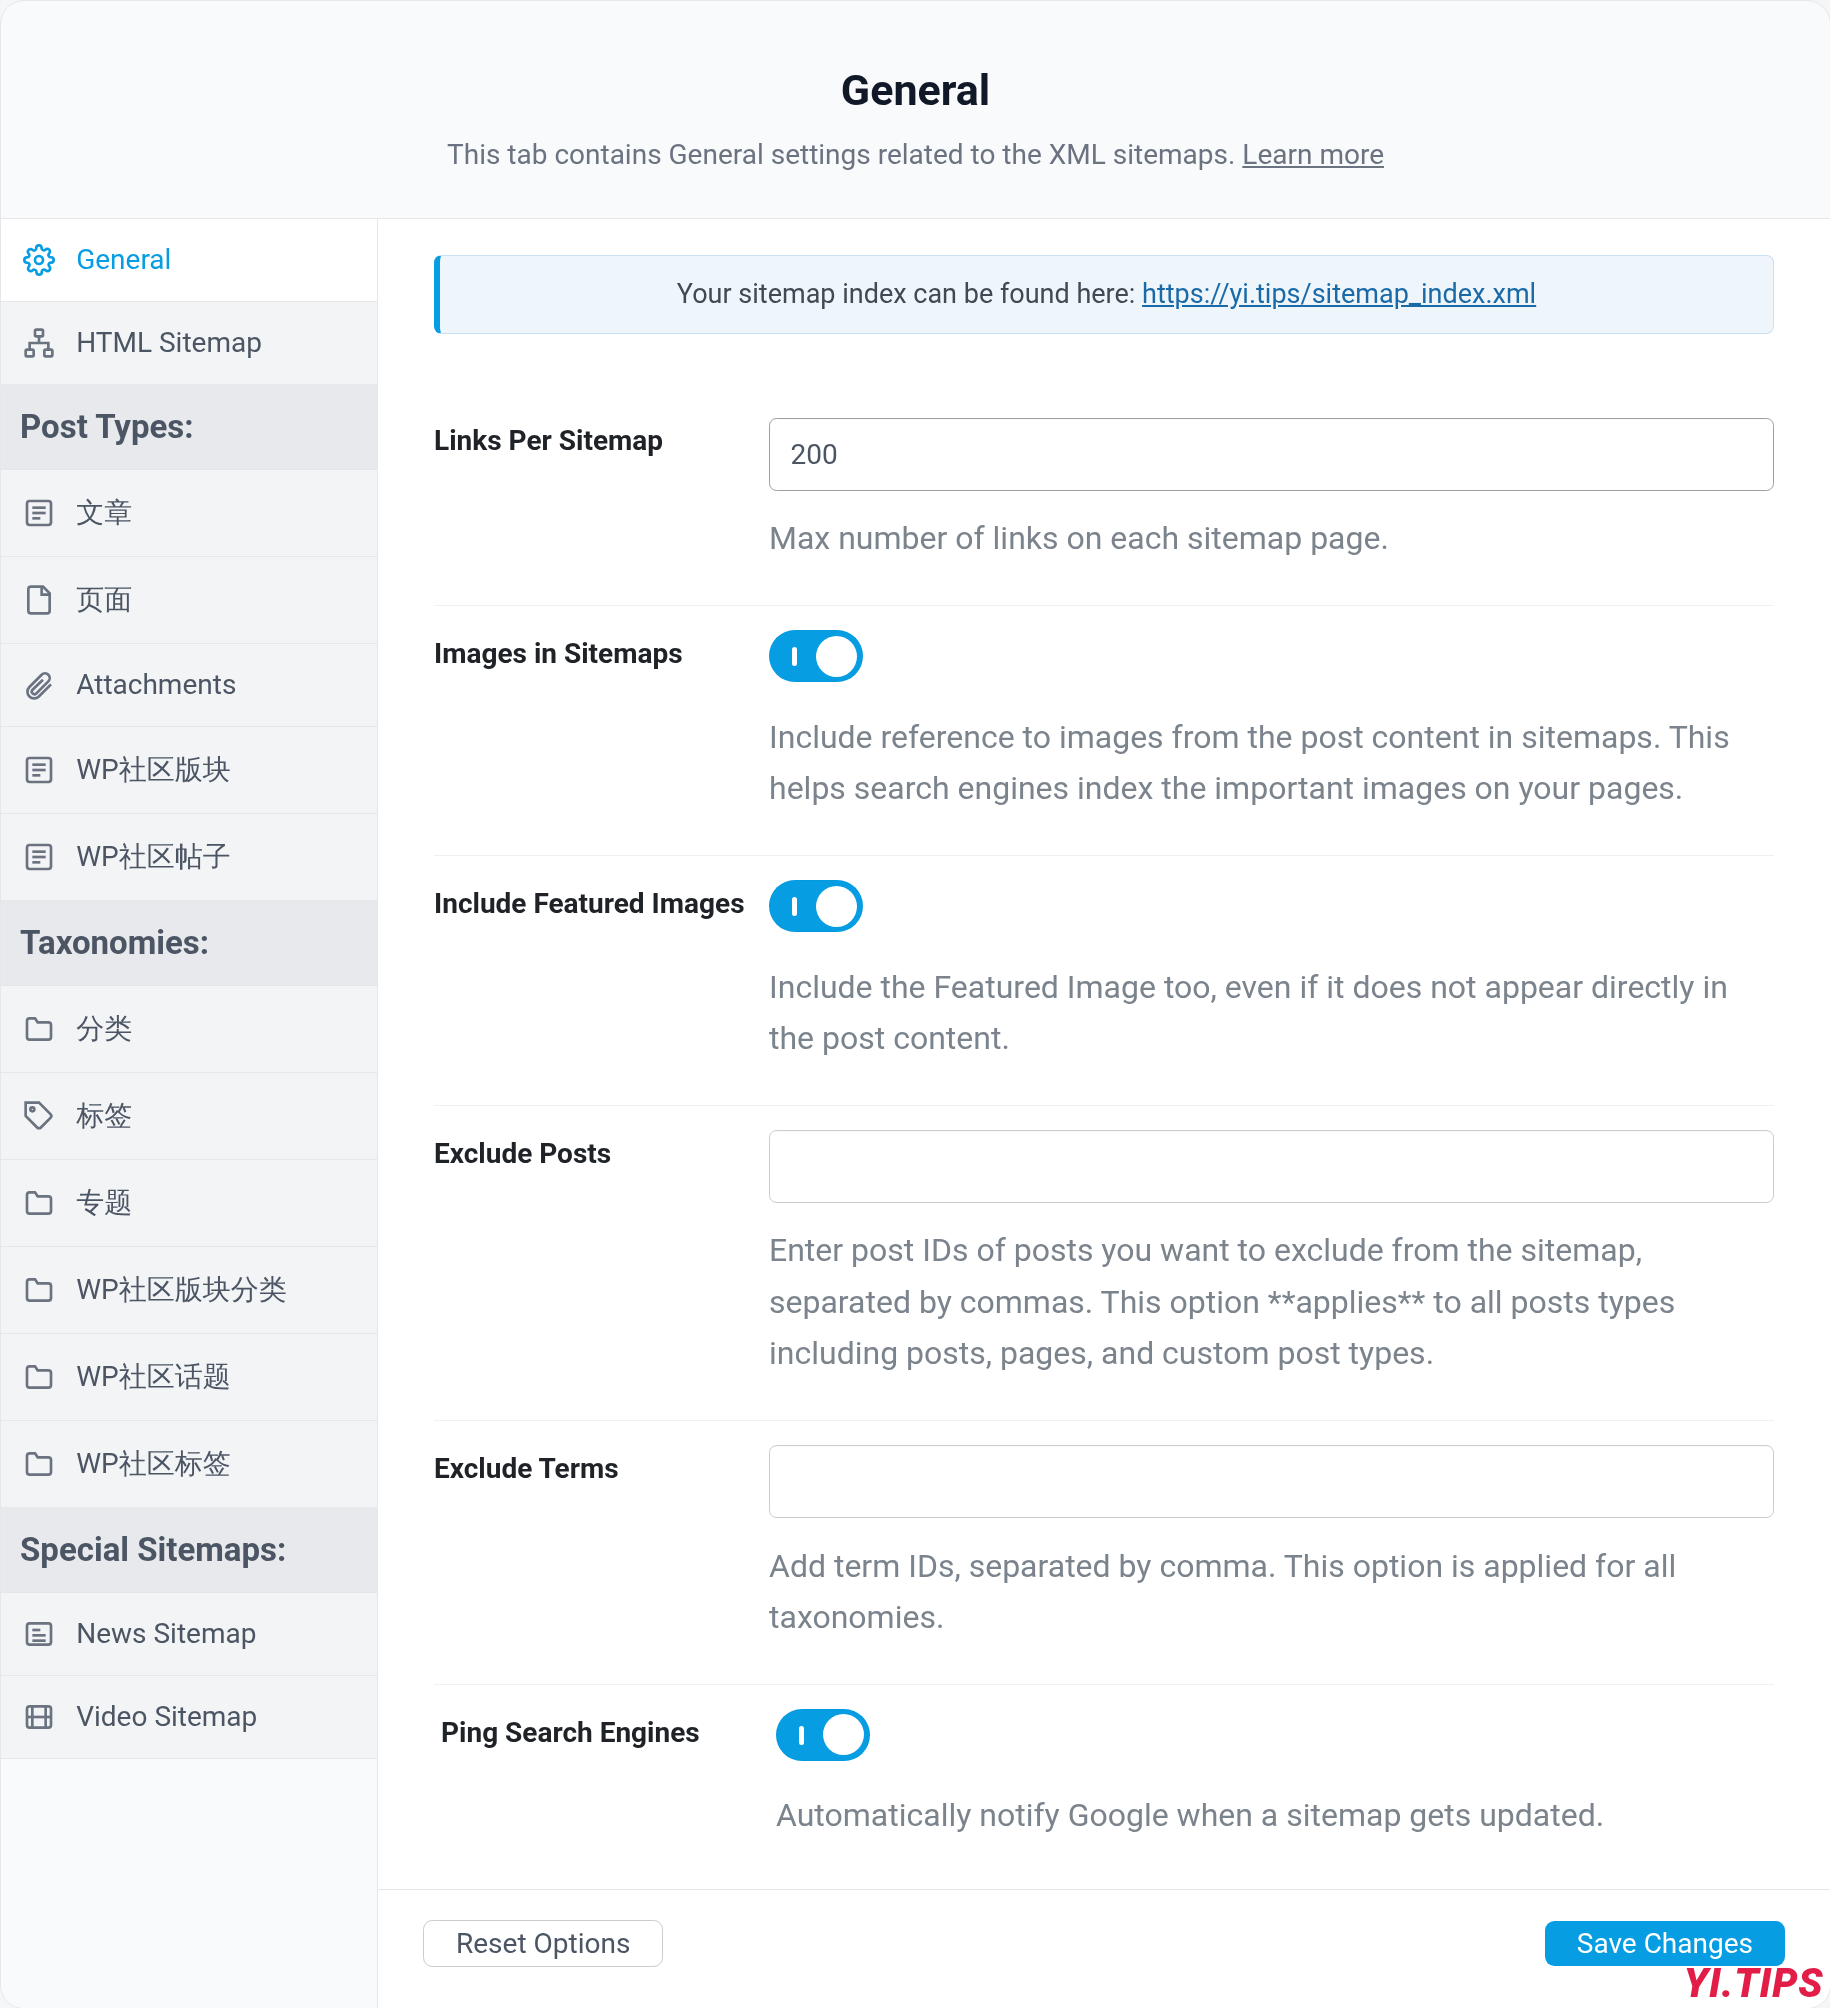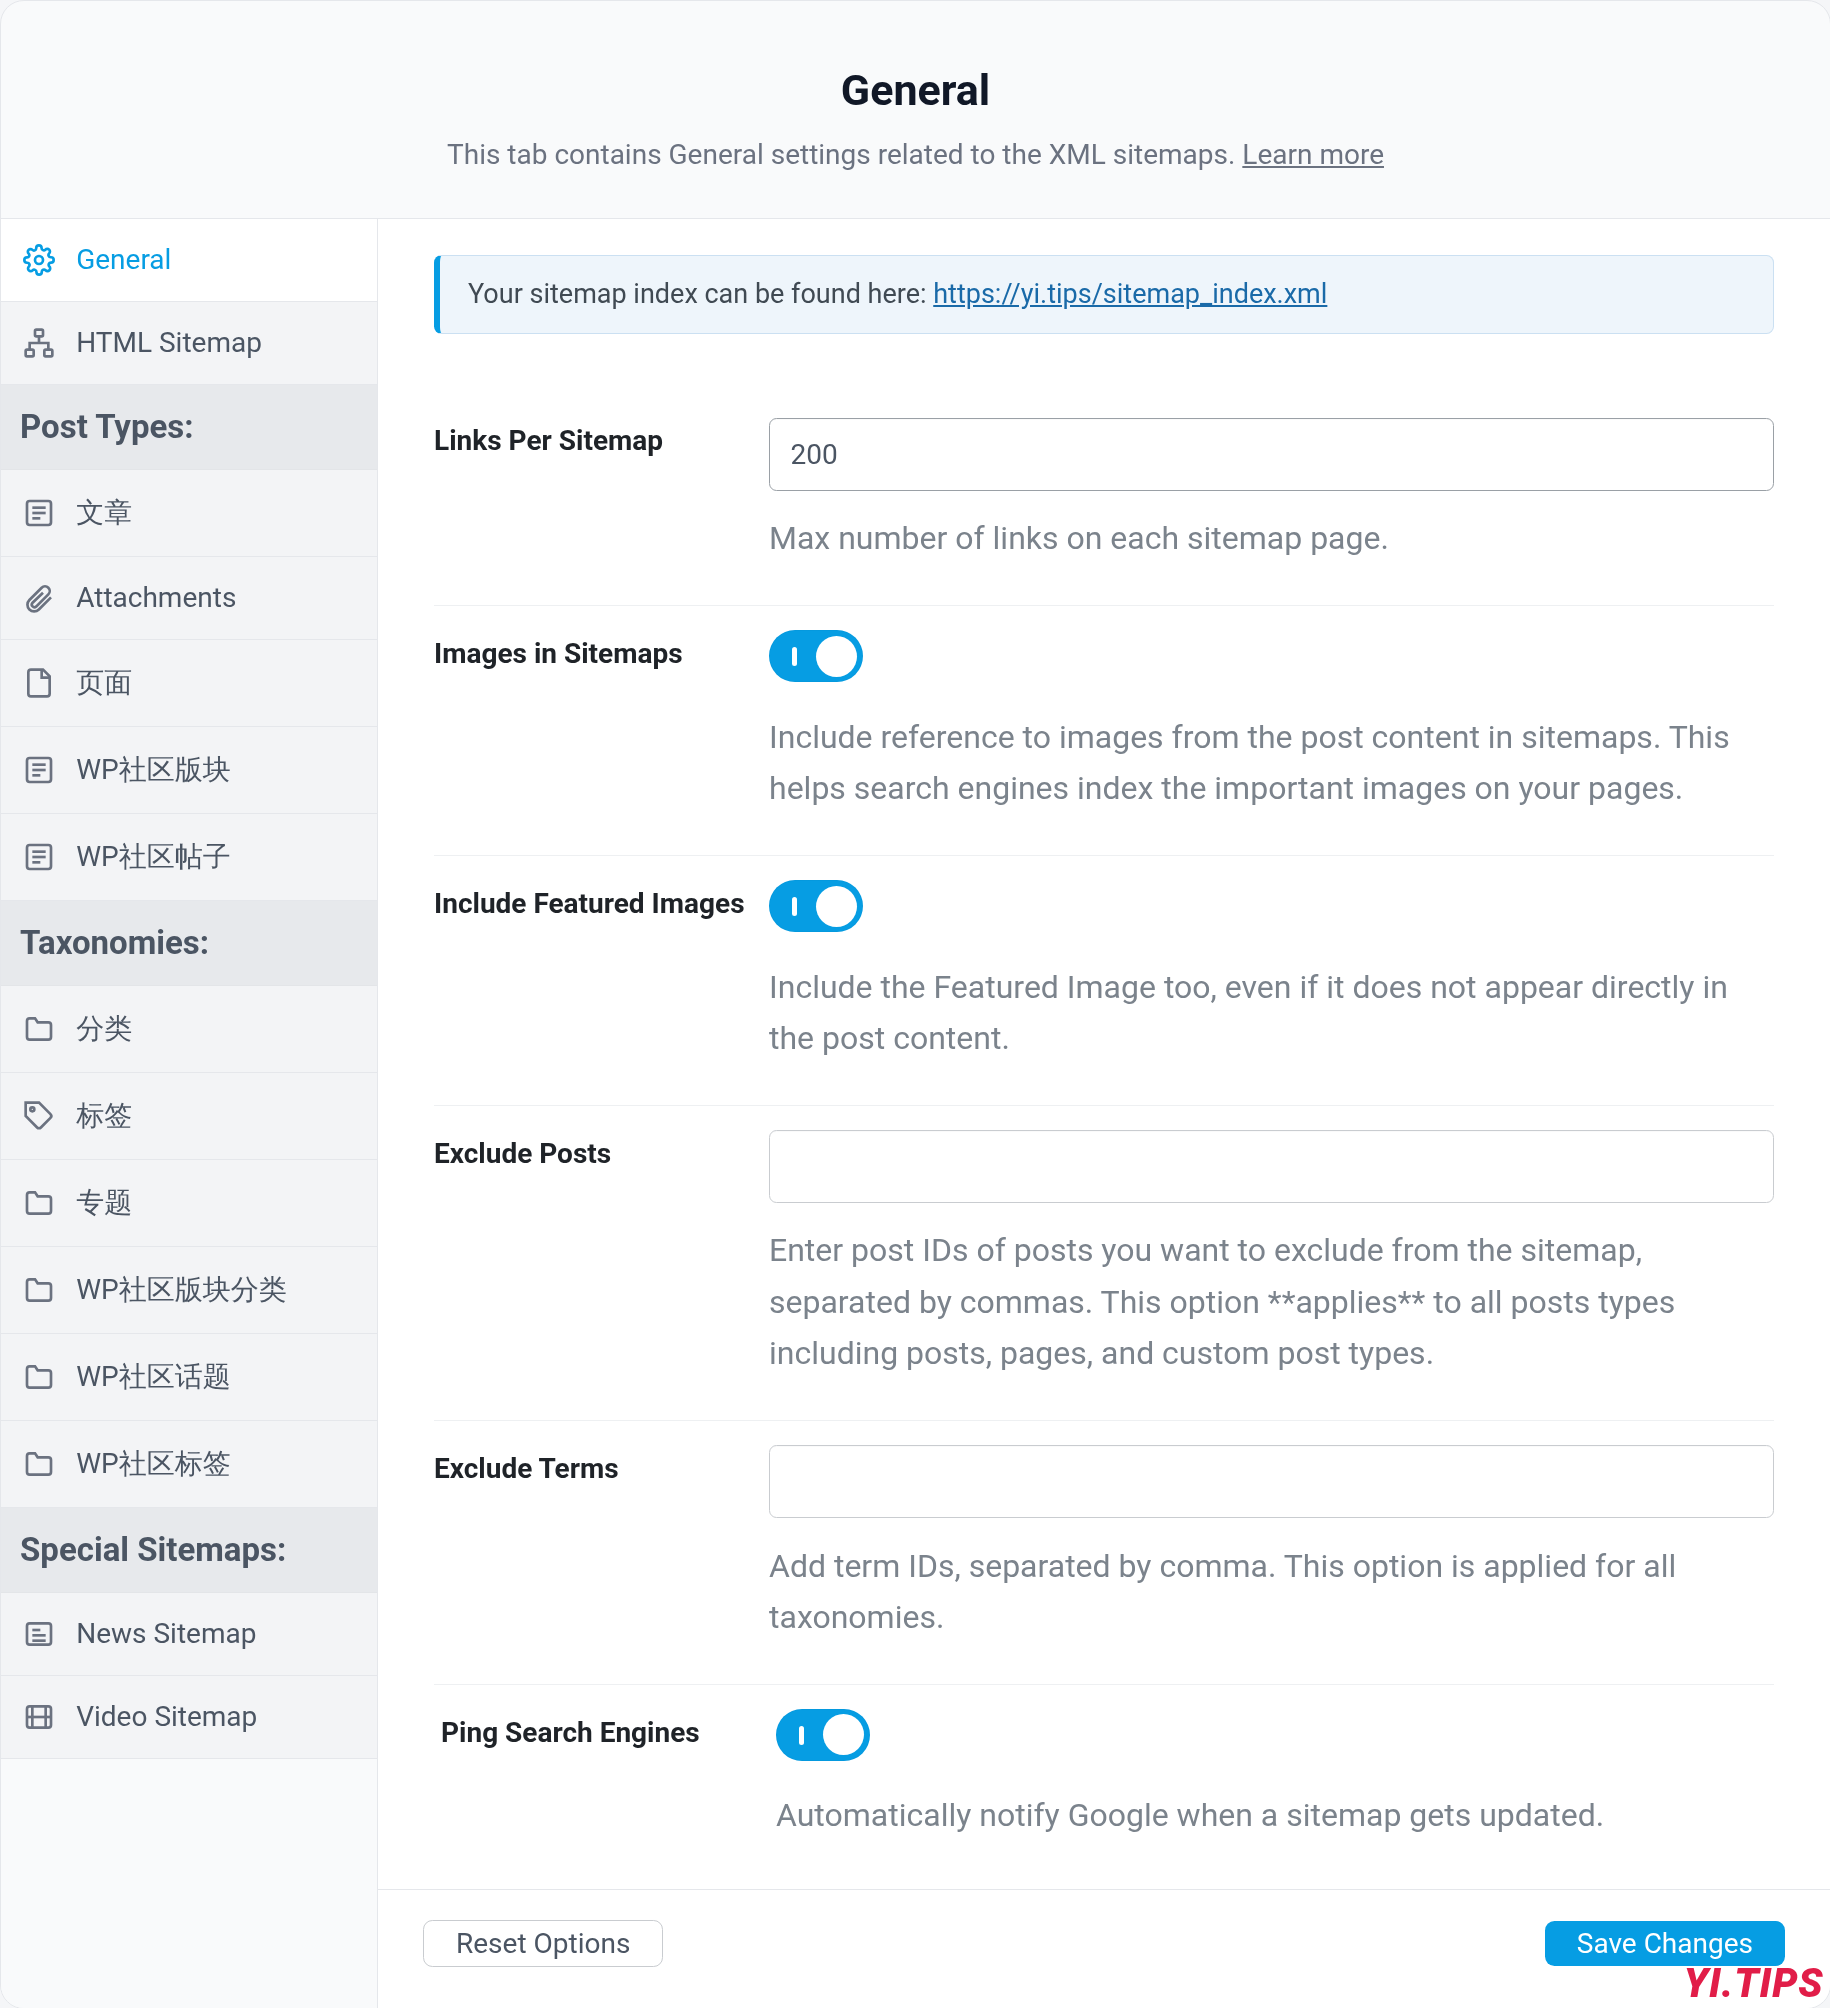--- a/index.html
+++ b/index.html
@@ -100,20 +100,21 @@
 }
 .notice {
   background: #eef5fb;
   border: 0.9px solid #cbe0f2;
   border-left: 6.6px solid #069de3;
   border-radius: 7.5px;
   padding: 22.5px 28px;
   font-size: 27px;
   color: #404a53;
   margin-bottom: 60px;
+  text-align: center;
 }
 .notice a {
   color: #1a6aa8;
   text-decoration: underline;
 }
 .field-row {
   display: flex;
   padding: 24px 0 41px;
   border-bottom: 0.9px solid #eef0f2;
 }
@@ -271,34 +272,34 @@
                 <line x1="7" y1="12" x2="17" y2="12"></line>
                 <line x1="7" y1="16" x2="13" y2="16"></line>
               </svg>
         </span>
         <span>文章</span>
       </div>
 
       <div class="sidebar-item">
         <span class="icon">
           <svg width="32" height="32" viewBox="0 0 24 24" fill="none" stroke="currentColor" stroke-width="2">
-                <path d="M21 11.5l-9.1 9.1a5 5 0 0 1-7.1-7.1l9.2-9.2a3.5 3.5 0 0 1 5 5L9.8 18.5a2 2 0 0 1-2.8-2.8L15 8"></path>
-              </svg>
-        </span>
-        <span>Attachments</span>
-      </div>
-
-      <div class="sidebar-item">
-        <span class="icon">
-          <svg width="32" height="32" viewBox="0 0 24 24" fill="none" stroke="currentColor" stroke-width="2">
                 <path d="M6 2h9l5 5v13a2 2 0 0 1-2 2H6a2 2 0 0 1-2-2V4a2 2 0 0 1 2-2z"></path>
                 <path d="M14 2v6h6"></path>
               </svg>
         </span>
         <span>页面</span>
+      </div>
+
+      <div class="sidebar-item">
+        <span class="icon">
+          <svg width="32" height="32" viewBox="0 0 24 24" fill="none" stroke="currentColor" stroke-width="2">
+                <path d="M21 11.5l-9.1 9.1a5 5 0 0 1-7.1-7.1l9.2-9.2a3.5 3.5 0 0 1 5 5L9.8 18.5a2 2 0 0 1-2.8-2.8L15 8"></path>
+              </svg>
+        </span>
+        <span>Attachments</span>
       </div>
 
       <div class="sidebar-item">
         <span class="icon">
           <svg width="32" height="32" viewBox="0 0 24 24" fill="none" stroke="currentColor" stroke-width="2">
                 <rect x="3" y="3" width="18" height="18" rx="2"></rect>
                 <line x1="7" y1="8" x2="17" y2="8"></line>
                 <line x1="7" y1="12" x2="17" y2="12"></line>
                 <line x1="7" y1="16" x2="13" y2="16"></line>
               </svg>

